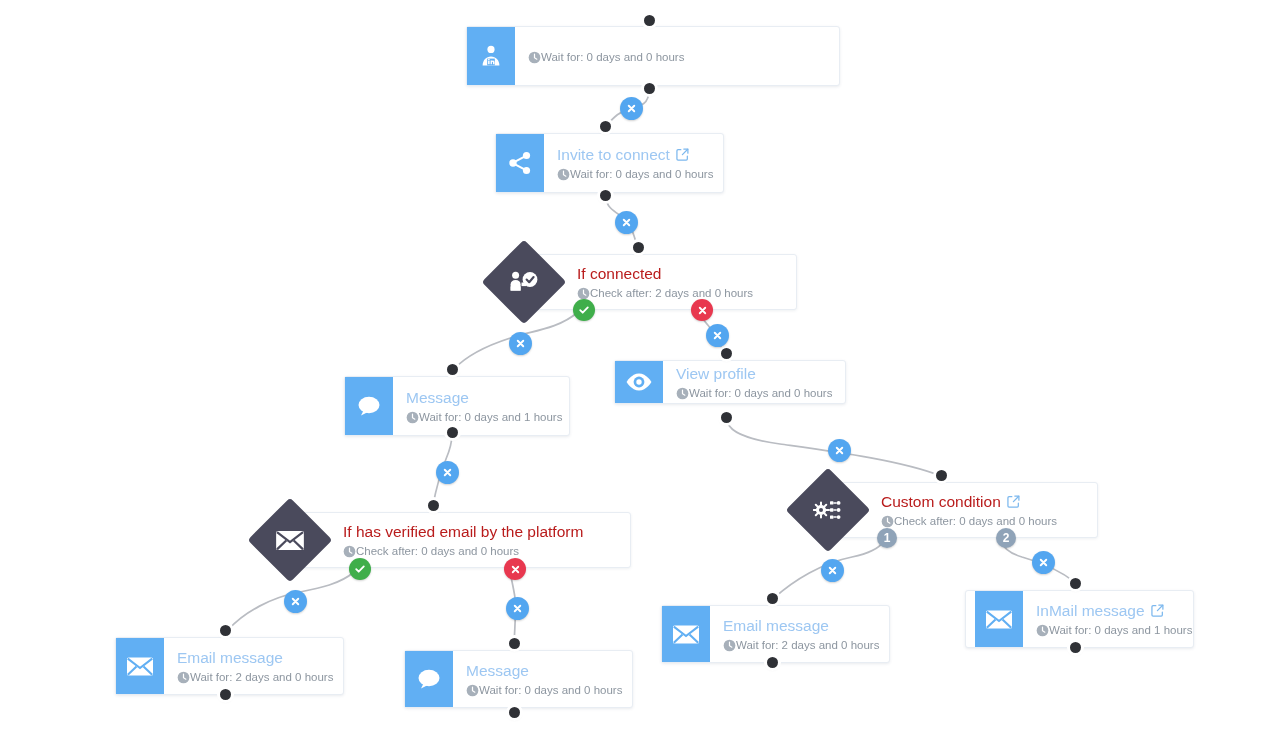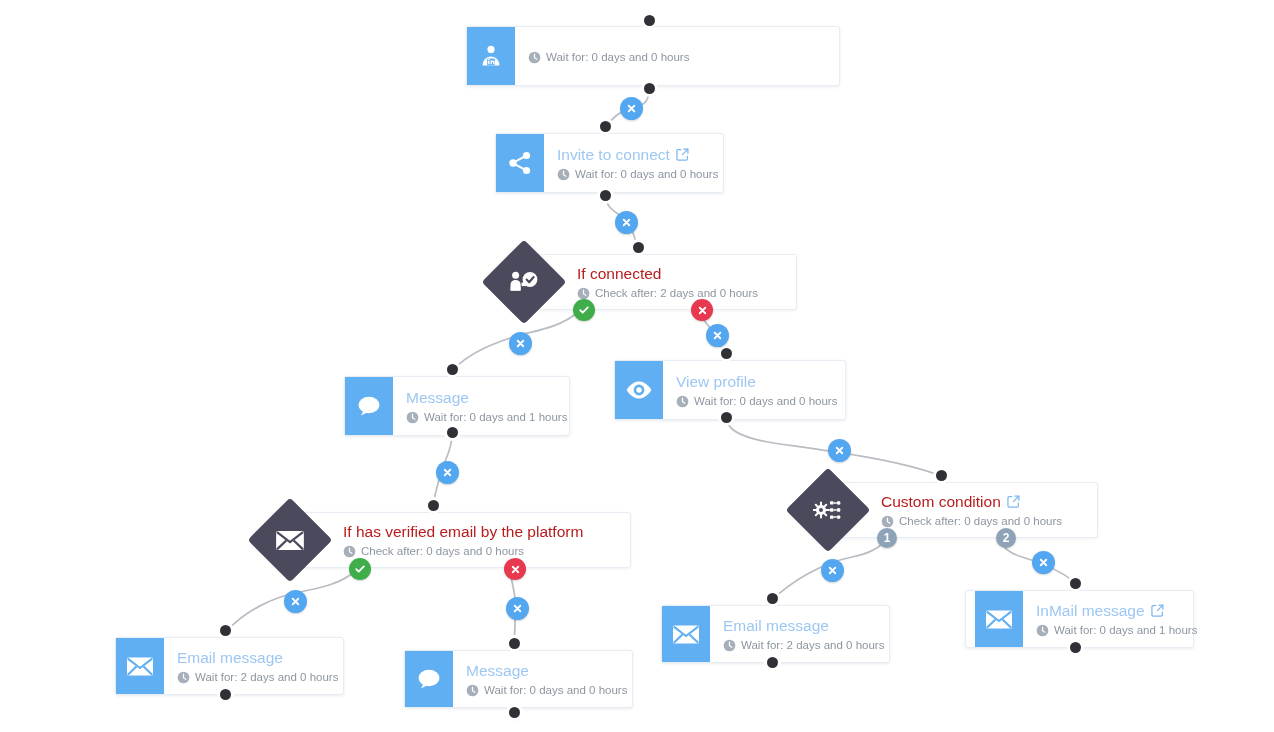--- a/index.html
+++ b/index.html
@@ -74,21 +74,20 @@
     align-items: center;
     flex: 0 0 auto;
   }
   .node-sub {
     margin-top: 3px;
     font-size: 11.5px;
     color: #8d96a0;
     line-height: 15px;
     display: flex;
     align-items: center;
-    gap: 5px;
     white-space: nowrap;
   }
   .clock {
     flex: 0 0 auto;
     display: inline-flex;
   }
 
   
   .cond {
     position: absolute;
@@ -309,21 +308,21 @@
            <span class="clock">
               <svg width="13" height="13" viewBox="0 0 14 14">
         <circle cx="7" cy="7" r="6.3" fill="#a7b0ba"></circle>
         <path d="M7 3.4V7.2l2.5 1.6" fill="none" stroke="#ffffff" stroke-width="1.3" stroke-linecap="round"></path>
       </svg>
             </span>
            <span>Wait for: 0 days and 1 hours</span>
          </div>
        </div>
       </div>
-      <div class="node" style="left: 614px; top: 360px; width: 232px; height: 60px;">
+      <div class="node" style="left: 614px; top: 360px; width: 232px; height: 44px;">
         <div class="node-icon">
           <svg width="30" height="24" viewBox="0 0 30 24">
         <path d="M15 3.5C7.5 3.5 2.5 12 2.5 12S7.5 20.5 15 20.5 27.5 12 27.5 12 22.5 3.5 15 3.5z" fill="#ffffff"></path>
         <circle cx="15" cy="12" r="5.4" fill="#61aff3"></circle>
         <circle cx="15" cy="12" r="2.7" fill="#ffffff"></circle>
       </svg>
         </div>
        <div class="node-body">
          <div class="node-title">
            <span>View profile</span>

